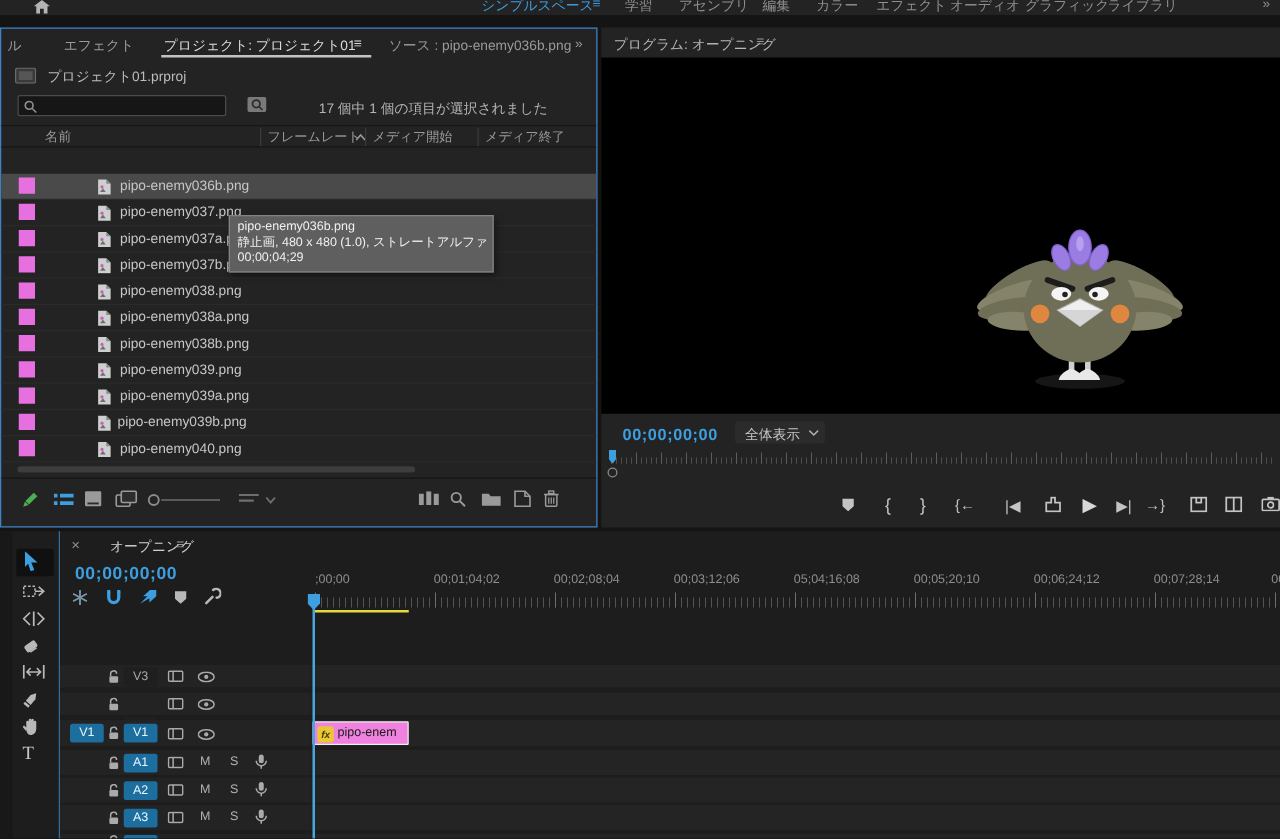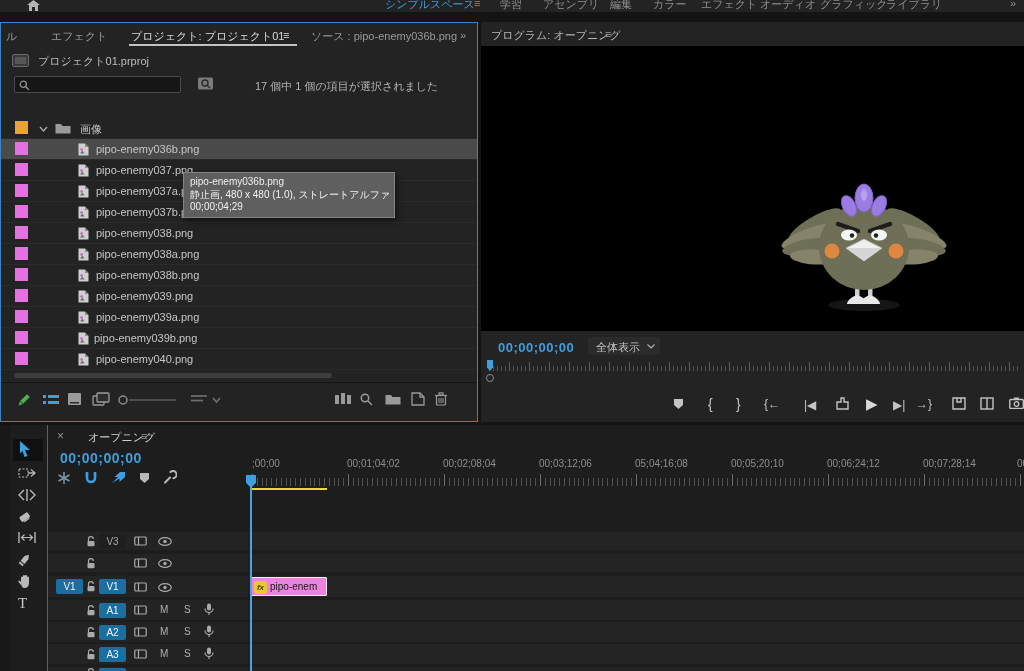--- a/index.html
+++ b/index.html
@@ -112,35 +112,35 @@
     </div>
     <span class="abs" style="left:196px;top:52px">
       <svg width="19" height="17" viewBox="0 0 19 17">
           <rect x="1" y="2.5" width="15" height="12" rx="1.5" fill="#7a7a7a"></rect>
           <circle cx="8" cy="8" r="3" fill="none" stroke="#2b2b2b" stroke-width="1.4"></circle>
           <line x1="10.2" y1="10.2" x2="13" y2="13" stroke="#2b2b2b" stroke-width="1.4"></line>
         </svg>
     </span>
     <span class="abs txt" style="left:254px;top:56px;color:#b4b4b4">17 個中 1 個の項目が選択されました</span>
 
-
-    <div class="abs listrow" style="top:95px">
-      <div class="abs chip" style="background:#e8a235"></div>
-      <span class="abs" style="left:38px;top:8px">
+    <div class="abs" style="left:0;top:77px;width:476px;height:18px;border-top:1px solid #161616;border-bottom:1px solid #161616">
+      <span class="abs txt colhdr" style="left:35px;top:2px">名前</span>
+      <span class="abs txt colhdr" style="left:213px;top:2px">フレームレート</span>
+      <span class="abs" style="left:283px;top:6px">
         <svg width="9" height="6" viewBox="0 0 9 6">
-            <path d="M1 1 L4.5 5 L8 1" fill="none" stroke="#aaa" stroke-width="1.3"></path>
-          </svg>
-      </span>
-      <span class="abs" style="left:54px;top:5px">
-        <svg width="16" height="11" viewBox="0 0 16 11">
-            <path d="M0.5 1 H6 L7.5 3 H15.5 V10.5 H0.5 Z" fill="#9a9a9a"></path>
-          </svg>
-      </span>
-      <span class="abs txt fname" style="left:79px">画像</span>
-    </div>
+            <path d="M1 5 L4.5 1 L8 5" fill="none" stroke="#9a9a9a" stroke-width="1.3"></path>
+          </svg>
+      </span>
+      <span class="abs txt colhdr" style="left:297px;top:2px">メディア開始</span>
+      <span class="abs txt colhdr" style="left:387px;top:2px">メディア終了</span>
+      <div class="abs" style="left:207px;top:1px;width:1px;height:15px;background:#3a3a3a"></div>
+      <div class="abs" style="left:291px;top:1px;width:1px;height:15px;background:#3a3a3a"></div>
+      <div class="abs" style="left:381px;top:1px;width:1px;height:15px;background:#3a3a3a"></div>
+    </div>
+
 
     <div class="abs listrow sel" style="top:116px">
       <div class="abs chip" style="background:#e670e0"></div>
       <span class="abs" style="left:77px;top:4px">
         <svg width="11" height="13" viewBox="0 0 11 13">
             <path d="M0.5 0.5 H7 L10.5 4 V12.5 H0.5 Z" fill="#cfcfcf"></path>
             <path d="M7 0.5 L10.5 4 H7 Z" fill="#8a8a8a"></path>
             <circle cx="3.6" cy="6.5" r="1.3" fill="#c95fbe"></circle>
             <path d="M2 10.5 L4.3 7.6 L6.6 10.5 Z" fill="#6e6e6e"></path>
           </svg>

